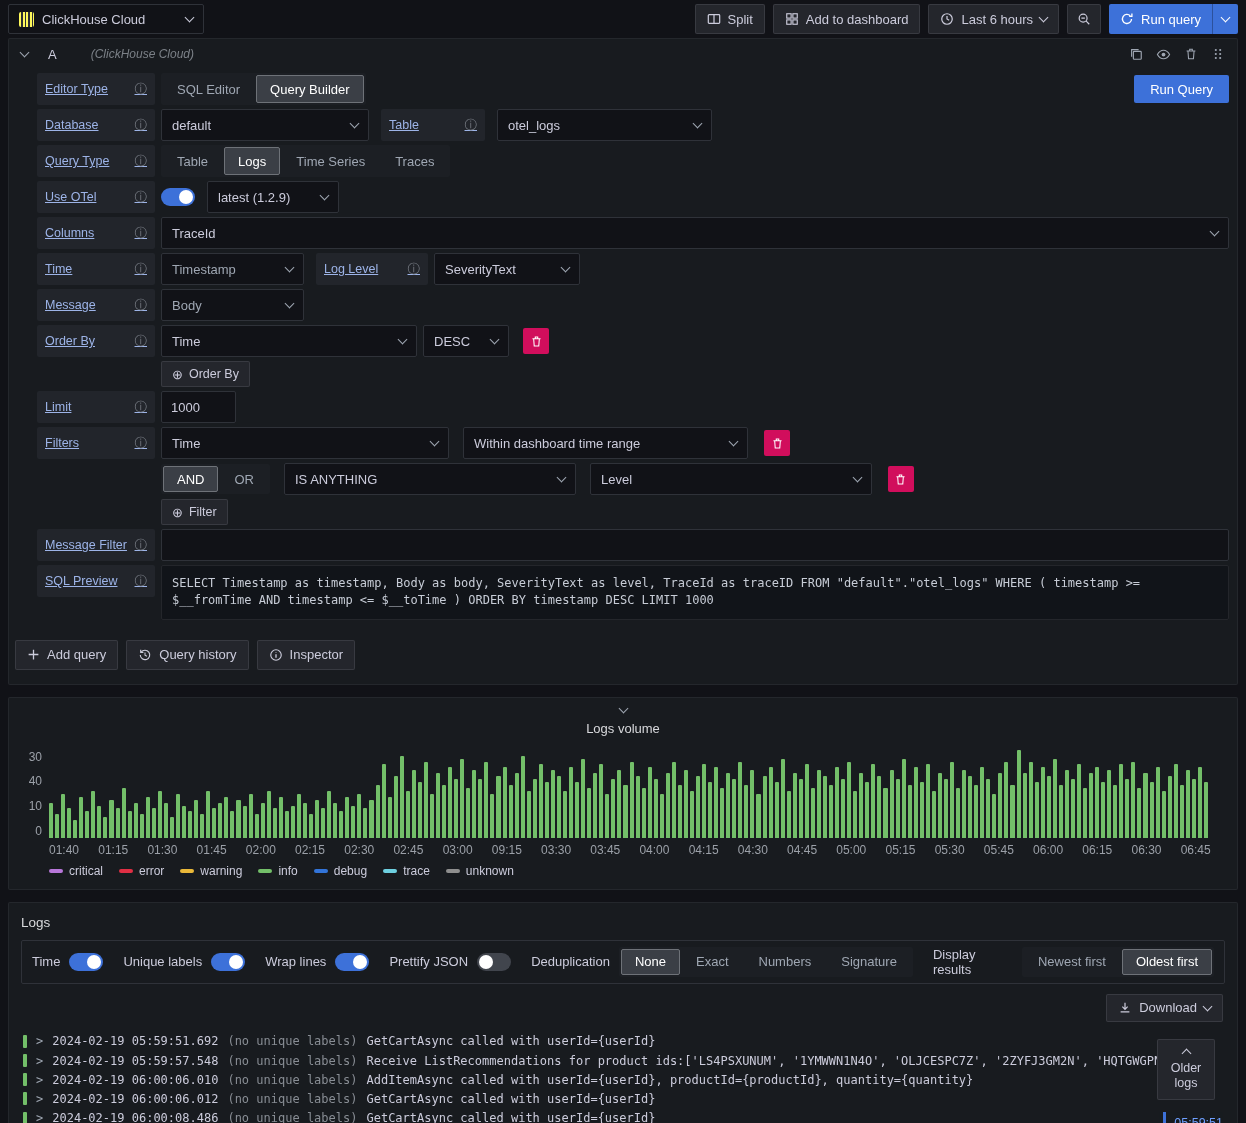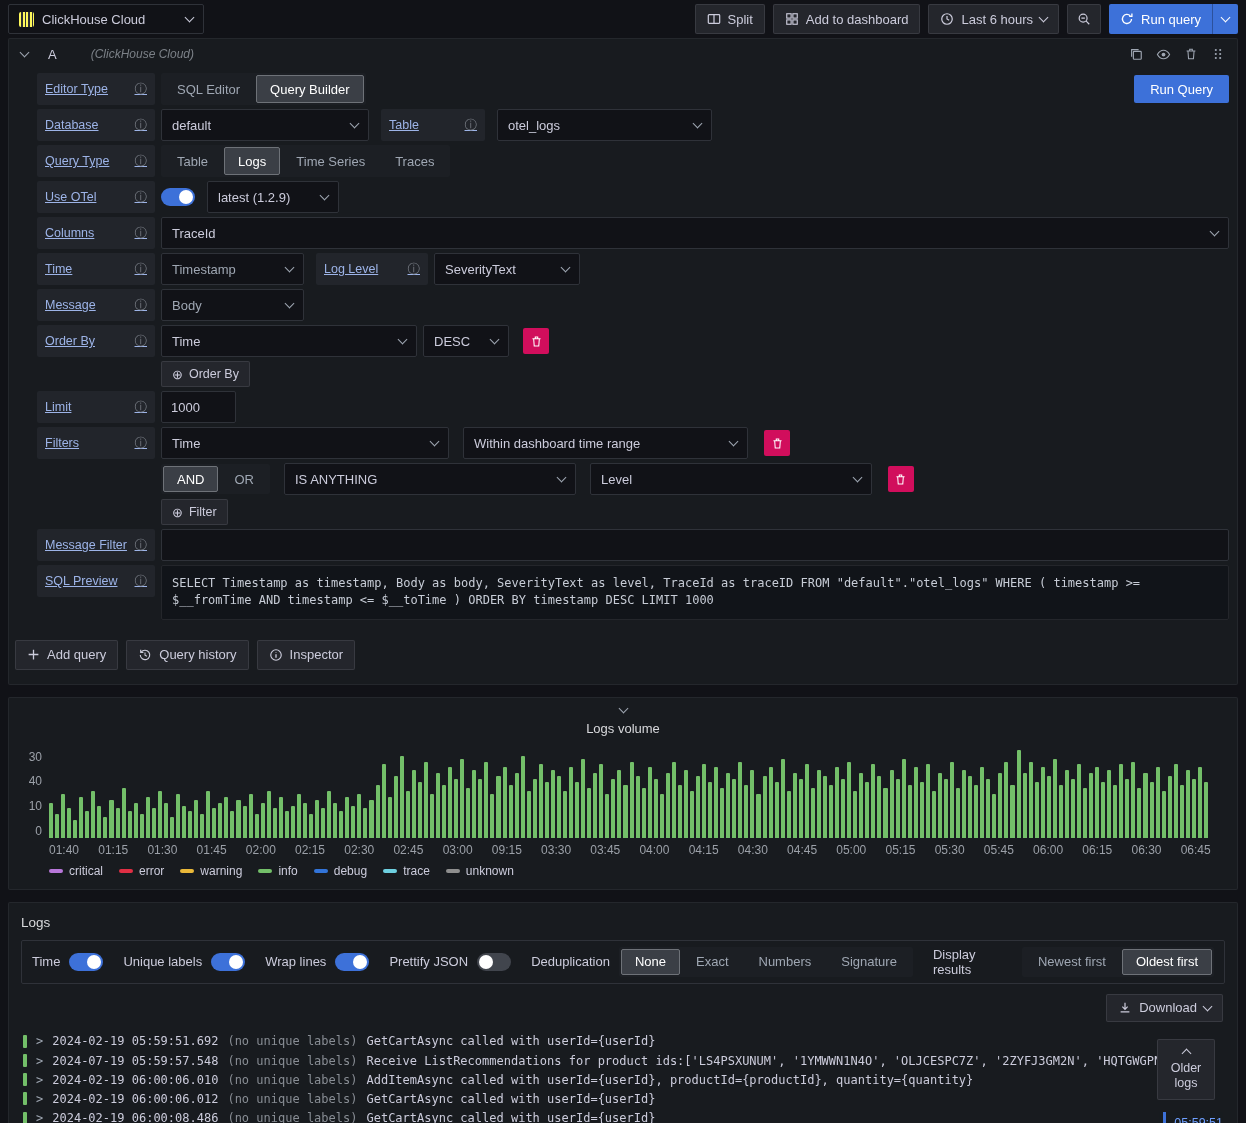--- a/index.html
+++ b/index.html
@@ -780,21 +780,21 @@
       <div class="log-row">
         <div class="lvl"></div>
         <div class="exp">&gt;</div>
         <div class="lt">2024-02-19 05:59:51.692</div>
         <div class="ll">(no unique labels)</div>
         <div class="lm">GetCartAsync called with userId={userId}</div>
       </div>
       <div class="log-row">
         <div class="lvl"></div>
         <div class="exp">&gt;</div>
-        <div class="lt">2024-07-19 05:59:57.548</div>
+        <div class="lt">2024-02-19 05:59:57.548</div>
         <div class="ll">(no unique labels)</div>
         <div class="lm">Receive ListRecommendations for product ids:['LS4PSXUNUM', '1YMWWN1N4O', 'OLJCESPC7Z', '2ZYFJ3GM2N', 'HQTGWGPNH4']</div>
       </div>
       <div class="log-row">
         <div class="lvl"></div>
         <div class="exp">&gt;</div>
         <div class="lt">2024-02-19 06:00:06.010</div>
         <div class="ll">(no unique labels)</div>
         <div class="lm">AddItemAsync called with userId={userId}, productId={productId}, quantity={quantity}</div>
       </div>

